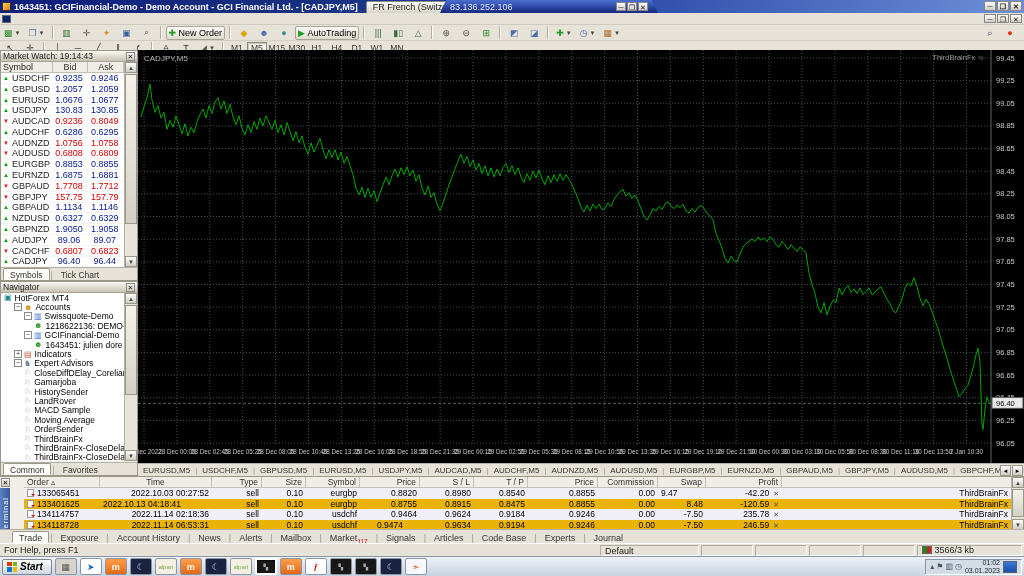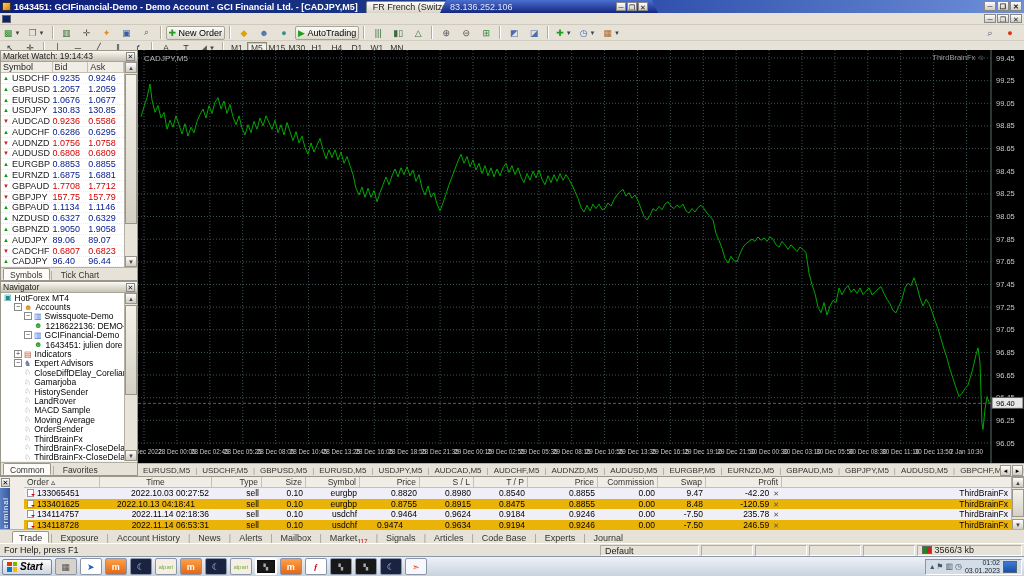--- a/index.html
+++ b/index.html
@@ -47,21 +47,21 @@
   .panel-head { height:11px; background:linear-gradient(#fbf9f3,#c6c2b4); border-bottom:1px solid #a8a496; display:flex; align-items:center; justify-content:space-between; padding:0 2px; font-size:8.5px; color:#222; }
   .panel-x { width:9px; height:9px; line-height:8px; text-align:center; font-size:7px; background:linear-gradient(#fff,#d0ccc0); border:1px solid #888; }
 
   #market-watch { left:0; top:50px; width:138px; height:231px; }
   .mw-table { position:absolute; left:0; top:11px; right:13px; bottom:13px; background:#fff; overflow:hidden; font-size:9px; }
   .mw-hrow { display:flex; height:11px; background:#efede5; border-bottom:1px solid #c4c0b4; color:#333; }
   .mw-hrow div { border-right:1px solid #c4c0b4; padding:0 2px; line-height:11px; }
   .mw-row { display:flex; height:10.8px; align-items:center; border-bottom:1px dotted #eceae2; }
   .mw-sym { width:52px; display:flex; align-items:center; gap:2px; padding-left:2px; color:#222; }
   .mw-arr { font-size:6px; width:7px; }
-  .mw-bid,.mw-ask { width:36px; text-align:left; padding-right:3px; }
+  .mw-bid,.mw-ask { width:36px; text-align:center; padding-right:3px; }
   .up  { color:#00188c; } .dn { color:#d40000; }
   .arr-up { color:#00a000; } .arr-dn { color:#cc2020; }
 
   #navigator { left:0; top:281px; width:138px; height:195px; }
   .nav-tree { position:absolute; left:0; top:11px; right:13px; bottom:14px; background:#fff; overflow:hidden; font-size:8.5px; }
   .nav-row { display:flex; align-items:center; height:9.4px; white-space:nowrap; }
   .nav-exp { width:8px; height:8px; border:1px solid #888; background:#fff; font-size:7px; line-height:6px; text-align:center; margin-right:2px; color:#333; flex:none; }
   .nav-ico { font-size:8px; margin-right:3px; flex:none; }
 
   .ptabs { position:absolute; left:0; bottom:0; right:0; height:13px; background:#e6e2d8; border-top:1px solid #b4b0a4; display:flex; align-items:flex-end; font-size:8.5px; padding-left:2px; }
@@ -346,21 +346,21 @@
           </div>
           <div class="mw-bid up">130.83</div>
           <div class="mw-ask up">130.85</div>
         </div>
         <div class="mw-row">
           <div class="mw-sym">
             <span class="mw-arr arr-dn">▼</span>
             <span>AUDCAD</span>
           </div>
           <div class="mw-bid dn">0.9236</div>
-          <div class="mw-ask dn">0.5586</div>
+          <div class="mw-ask dn">0.8049</div>
         </div>
         <div class="mw-row">
           <div class="mw-sym">
             <span class="mw-arr arr-up">▲</span>
             <span>AUDCHF</span>
           </div>
           <div class="mw-bid up">0.6286</div>
           <div class="mw-ask up">0.6295</div>
         </div>
         <div class="mw-row">
@@ -735,30 +735,30 @@
           </div>
           <div class="t-cell" style="text-align: right; width: 112px;">2022.10.03 00:27:52</div>
           <div class="t-cell" style="text-align: right; width: 50px;">sell</div>
           <div class="t-cell" style="text-align: right; width: 44px;">0.10</div>
           <div class="t-cell" style="text-align: right; width: 54px;">eurgbp</div>
           <div class="t-cell" style="text-align: right; width: 60px;">0.8820</div>
           <div class="t-cell" style="text-align: right; width: 54px;">0.8980</div>
           <div class="t-cell" style="text-align: right; width: 54px;">0.8540</div>
           <div class="t-cell" style="text-align: right; width: 70px;">0.8855</div>
           <div class="t-cell" style="text-align: right; width: 60px;">0.00</div>
-          <div class="t-cell" style="text-align: right; width: 48px;">9.47</div>
+          <div class="t-cell" style="width: 48px;">9.47</div>
           <div class="t-cell" style="text-align: right; width: 76px;"><span>-42.20</span><span class="close-x">✕</span></div>
           <div class="t-cell" style="text-align: right; flex: 1 1 0%;">ThirdBrainFx</div>
         </div>
         <div class="t-row">
           <div class="t-cell" style="text-align: left; width: 76px; display: flex; align-items: center;">
             <span class="doc-ico"></span>
             <span>133401625</span>
           </div>
-          <div class="t-cell" style="text-align: center; width: 112px;">2022.10.13 04:18:41</div>
+          <div class="t-cell" style="text-align: left; width: 112px;">2022.10.13 04:18:41</div>
           <div class="t-cell" style="text-align: right; width: 50px;">sell</div>
           <div class="t-cell" style="text-align: right; width: 44px;">0.10</div>
           <div class="t-cell" style="text-align: right; width: 54px;">eurgbp</div>
           <div class="t-cell" style="text-align: right; width: 60px;">0.8755</div>
           <div class="t-cell" style="text-align: right; width: 54px;">0.8915</div>
           <div class="t-cell" style="text-align: right; width: 54px;">0.8475</div>
           <div class="t-cell" style="text-align: right; width: 70px;">0.8855</div>
           <div class="t-cell" style="text-align: right; width: 60px;">0.00</div>
           <div class="t-cell" style="text-align: right; width: 48px;">8.48</div>
           <div class="t-cell" style="text-align: right; width: 76px;"><span>-120.59</span><span class="close-x">✕</span></div>

